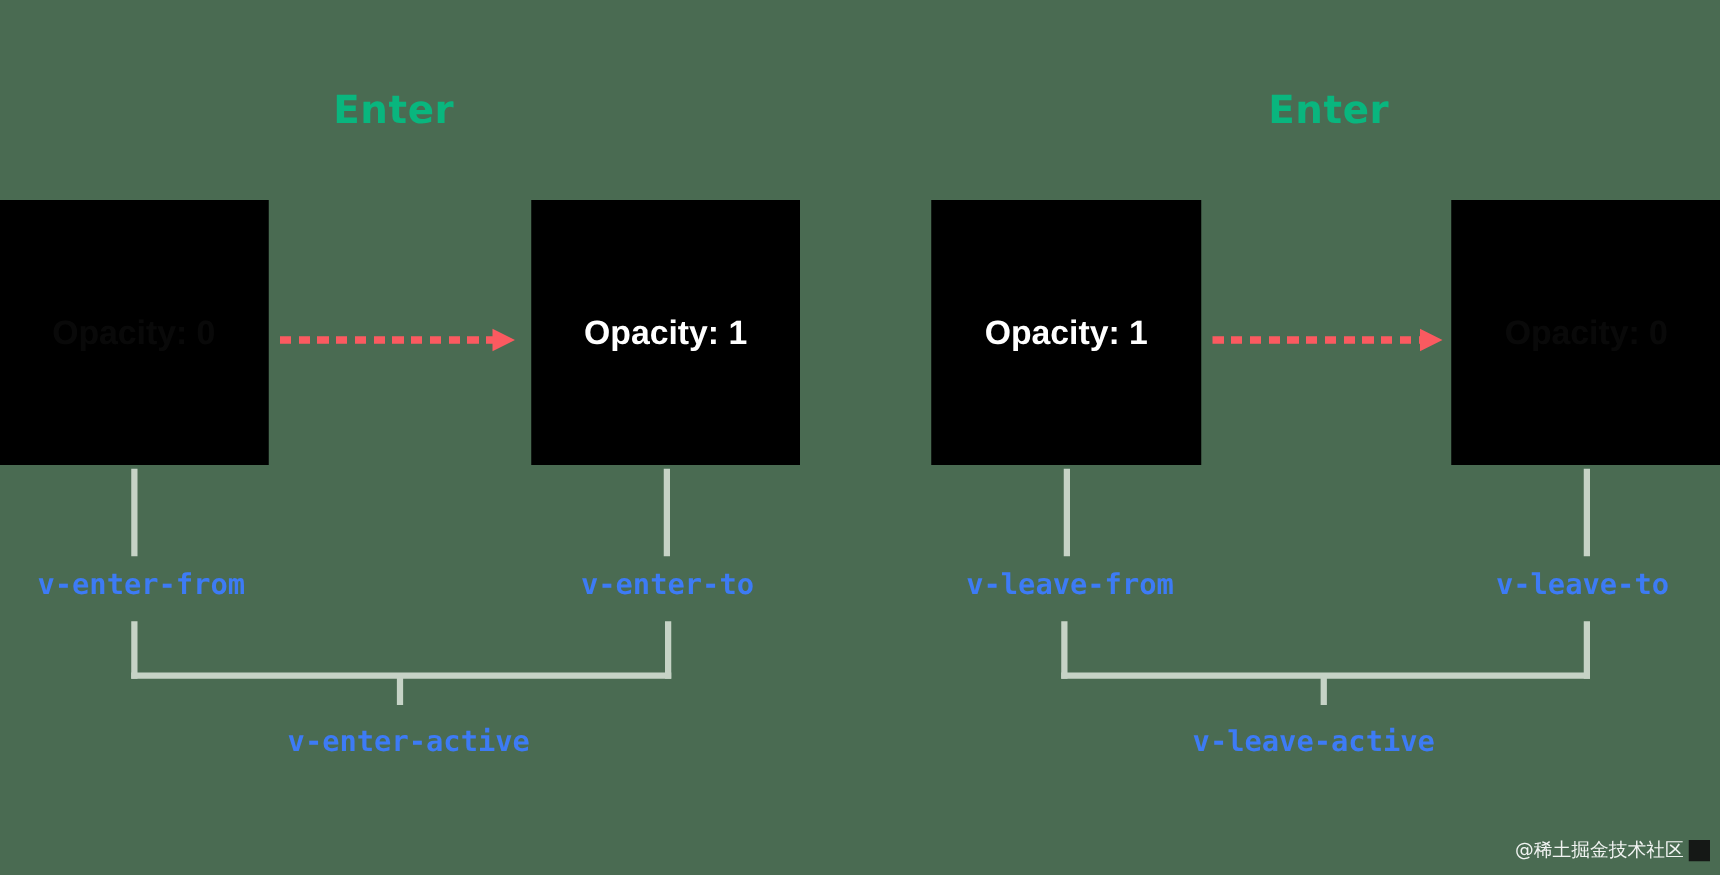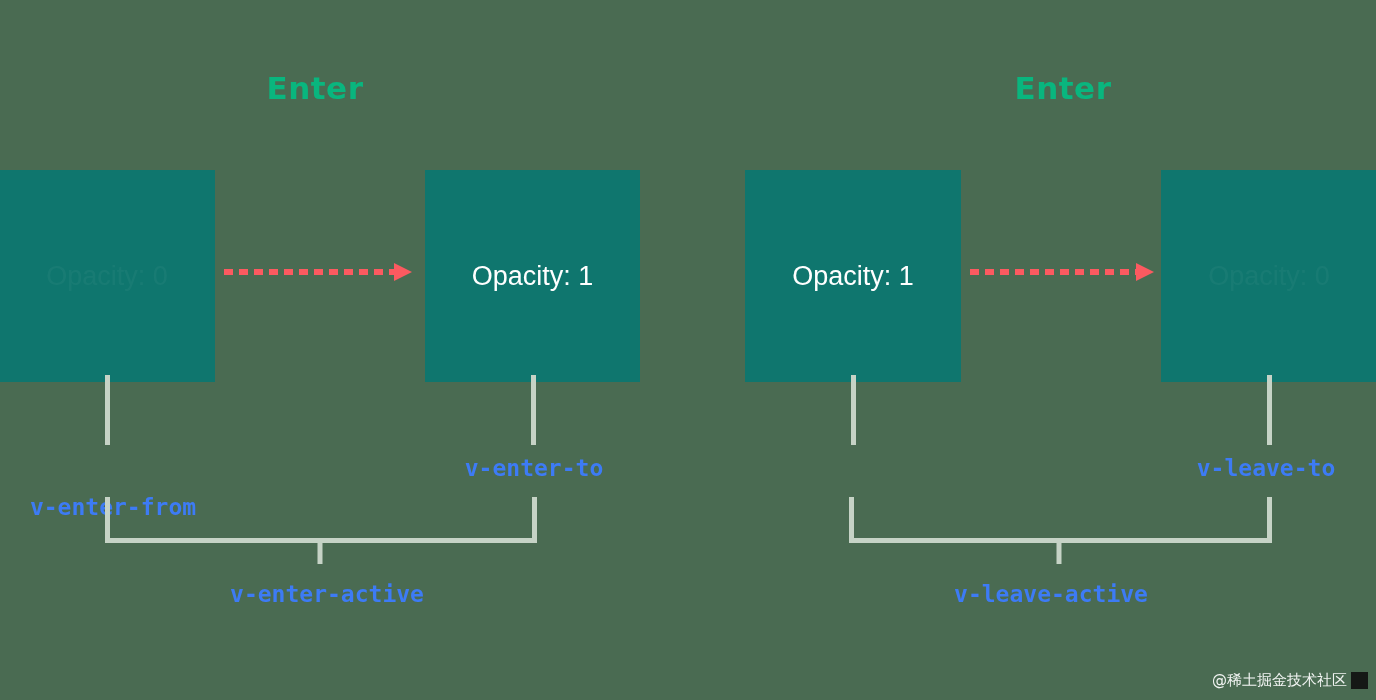--- a/index.html
+++ b/index.html
@@ -36,26 +36,27 @@
     white-space: nowrap;
     text-align: center;
     transform: translateX(-50%);
   }
   #title-enter { left: 315px; top: 70px; }
   #title-leave { left: 1063px; top: 70px; }
 
   
   .state-box {
     position: absolute;
-    background: #0f766e;
+    background: #000000;
     display: flex;
     align-items: center;
     justify-content: center;
-    top: 170px;
+    top: 160px;
     height: 212px;
+    font-weight: bold;
   }
   .state-box .box-label {
     font-family: "Liberation Sans", sans-serif;
     font-size: 27px;
     color: #ffffff;
     white-space: nowrap;
     line-height: 1;
   }
 
   
@@ -123,21 +124,21 @@
   .class-label {
     position: absolute;
     font-family: "DejaVu Sans Mono", monospace;
     font-weight: 700;
     font-size: 23px;
     color: #3d7bf5;
     white-space: nowrap;
     transform: translateX(-50%);
     letter-spacing: 0px;
   }
-  #label-enter-from { left: 113px; top: 455px; margin-top: 39px; }
+  #label-enter-from { left: 113px; top: 455px; }
   #label-enter-to   { left: 534px; top: 455px; text-align: center; }
   #label-leave-from { left: 856px; top: 455px; }
   #label-leave-to   { left: 1266px; top: 455px; }
 
   
   .bracket {
     position: absolute;
     height: 46px;
     border-left: 5px solid #c6d3c6;
     border-right: 5px solid #c6d3c6;
@@ -231,20 +232,21 @@
 
   <div class="stem" id="stem-enter-from"></div>
   <div class="stem" id="stem-enter-to"></div>
   <div class="stem" id="stem-leave-from"></div>
   <div class="stem" id="stem-leave-to"></div>
 
   <div class="class-label" id="label-enter-from">v-enter-from</div>
 
   <div class="class-label" id="label-enter-to">v-enter-to</div>
 
+  <div class="class-label" id="label-leave-from">v-leave-from</div>
 
   <div class="class-label" id="label-leave-to">v-leave-to</div>
 
   <div class="bracket" id="bracket-enter"></div>
   <div class="bracket-stem" id="bracket-stem-enter"></div>
 
   <div class="bracket" id="bracket-leave"></div>
   <div class="bracket-stem" id="bracket-stem-leave"></div>
 
   <div class="active-label" id="label-leave-active">v-leave-active</div>

